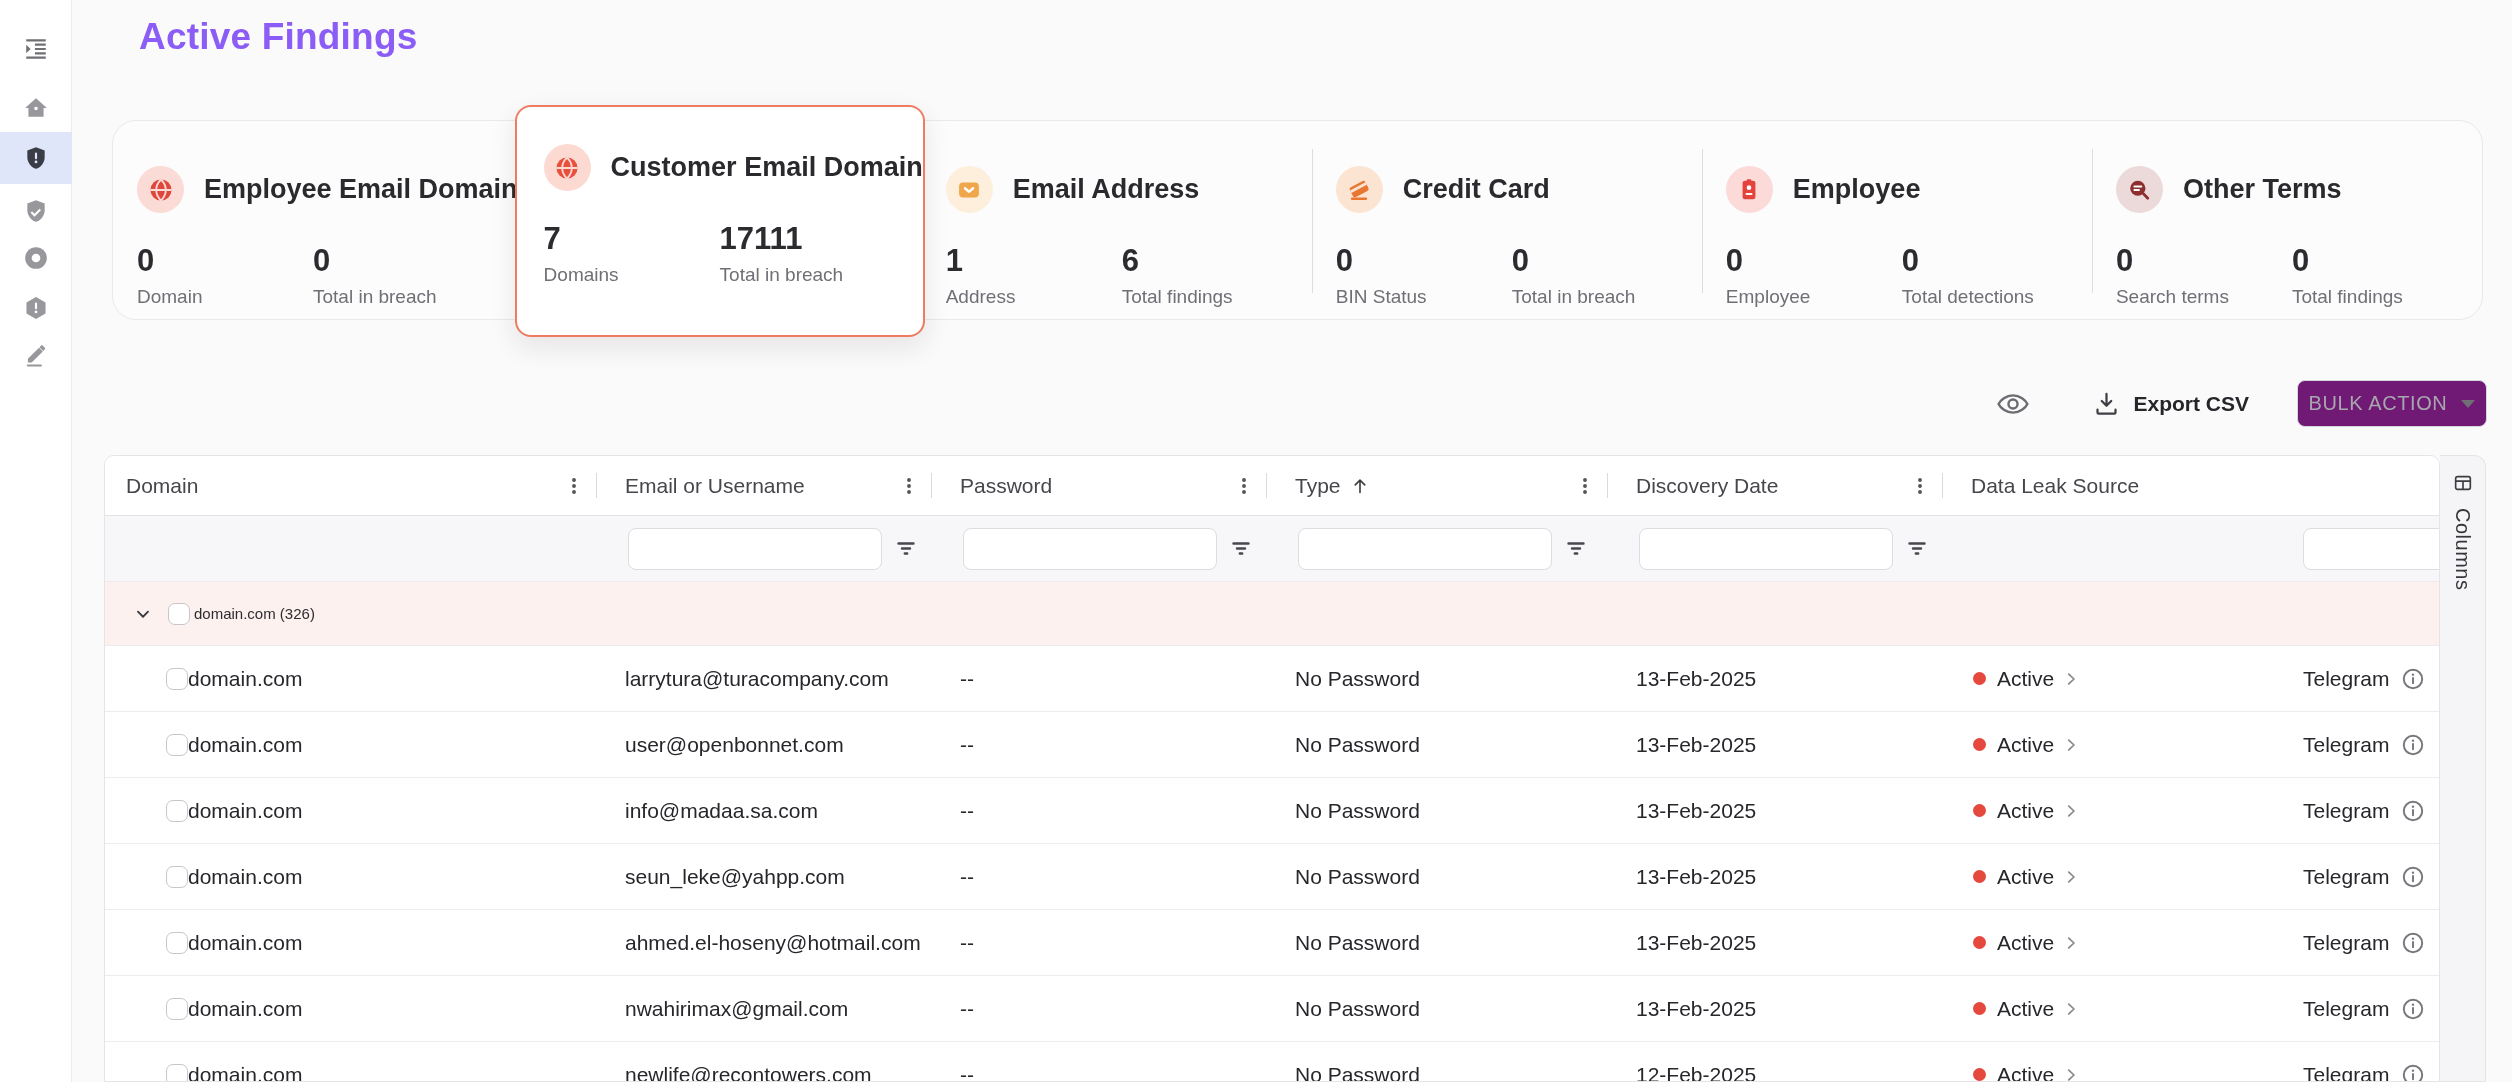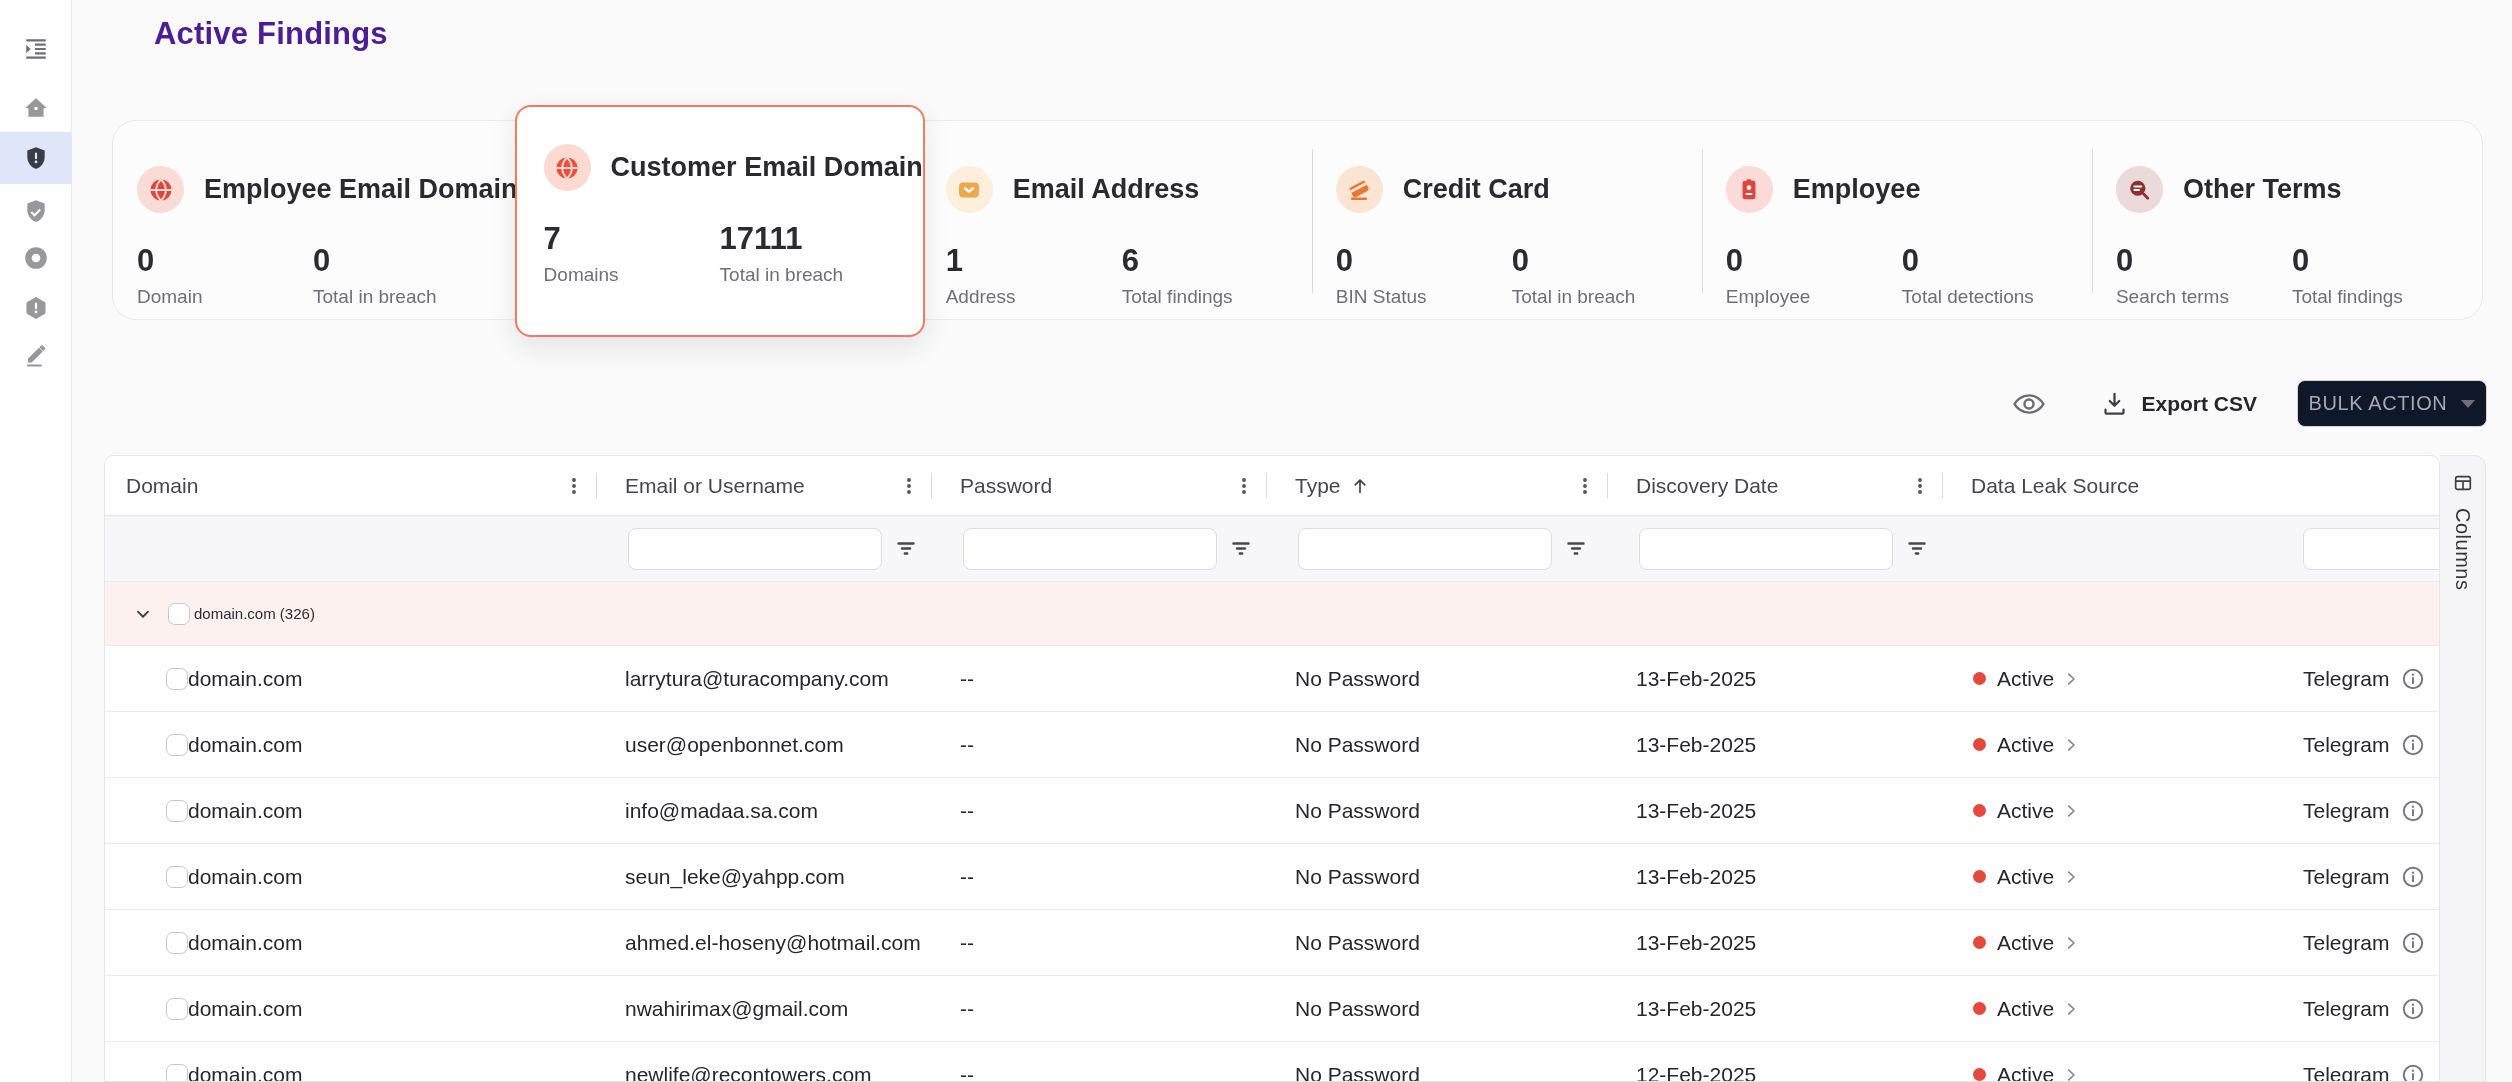--- a/index.html
+++ b/index.html
@@ -21,22 +21,22 @@
     position:absolute; left:23px; width:26px; height:26px; color:#97979c; cursor:pointer;
   }
   .sb-active-bg {
     position:absolute; left:0; top:132px; width:72px; height:52px;
     background:#dfe6fa;
   }
   .sb-icon.active { color:#3a3d45; }
 
   
   .page-title {
-    position:absolute; left:154px; top:16px;
-    font-size:31px; font-weight:700; color:#4c1d95; letter-spacing:.2px;
+    position:absolute; left:139px; top:16px;
+    font-size:37px; font-weight:700; color:#8b5cf6; letter-spacing:.2px;
   }
 
   
   .cards {
     position:absolute; left:112px; top:120px; width:2371px; height:200px;
     background:#fcfcfd; border:1px solid #e9e9ec; border-radius:24px;
     display:flex; align-items:flex-start;
   }
   .card { position:relative; flex:1 1 0; height:200px; padding:45px 0 0 24px; cursor:pointer; }
   .card + .card::before {
@@ -52,28 +52,28 @@
   .icon-circle {
     width:47px; height:47px; border-radius:50%;
     display:flex; align-items:center; justify-content:center; flex:none;
   }
   .card-title { font-size:27px; font-weight:700; color:#2a2a2e; white-space:nowrap; }
   .stats { display:grid; grid-template-columns:176px auto; margin-top:30px; }
   .stat-value { font-size:31px; font-weight:700; color:#2c2c30; }
   .stat-label { font-size:19px; color:#6f6f75; margin-top:7px; white-space:nowrap; }
 
   
-  .toolbar { position:absolute; top:380px; right:25px; display:flex; align-items:center; z-index:1; }
+  .toolbar { position:absolute; top:380px; right:25px; display:flex; align-items:center; z-index:1;gap:8px; }
   .eye-btn { width:32px; height:32px; color:#6b6b71; cursor:pointer; }
   .export-btn { display:flex; align-items:center; gap:13px; margin-left:56px; cursor:pointer; }
   .export-btn .dl { width:27px; height:27px; color:#3f3f45; }
   .export-label { font-size:21px; font-weight:700; color:#26262a; }
   .bulk-btn {
     margin-left:40px; width:190px; height:47px; border:1.5px solid #d4d4d9; border-radius:8px;
-    background:#0f172a; display:flex; align-items:center; justify-content:center; gap:14px; cursor:pointer;
+    background:#701a75; display:flex; align-items:center; justify-content:center; gap:14px; cursor:pointer;
   }
   .bulk-label { font-size:20px; font-weight:500; color:#a7a7ad; letter-spacing:.6px; }
   .bulk-caret { width:0; height:0; border-left:7px solid transparent; border-right:7px solid transparent; border-top:8px solid #6f6f75; }
 
   
   .table {
     position:absolute; left:104px; top:455px; width:2336px; height:627px;
     background:#ffffff; border:1px solid #e5e5e8; border-radius:10px 10px 0 0;
     overflow:hidden;
   }

